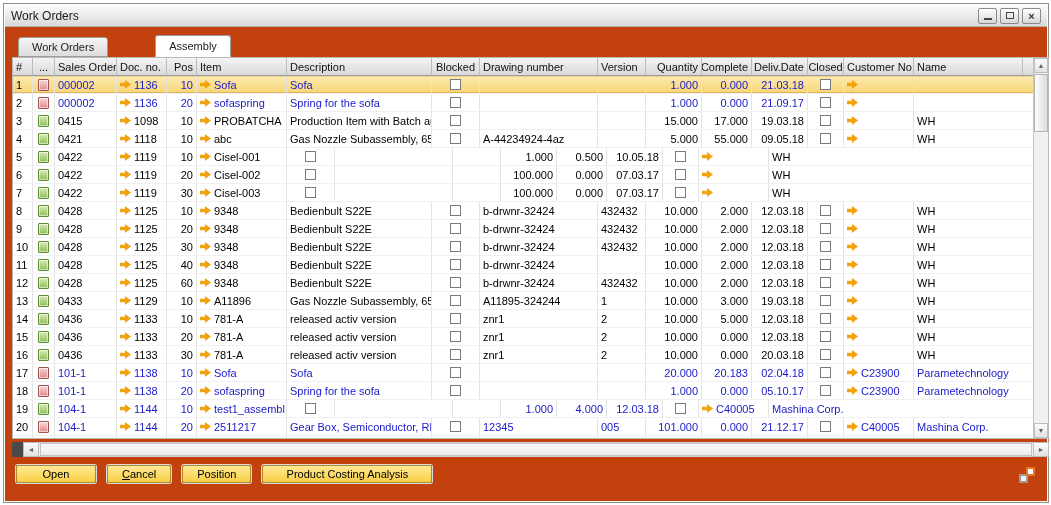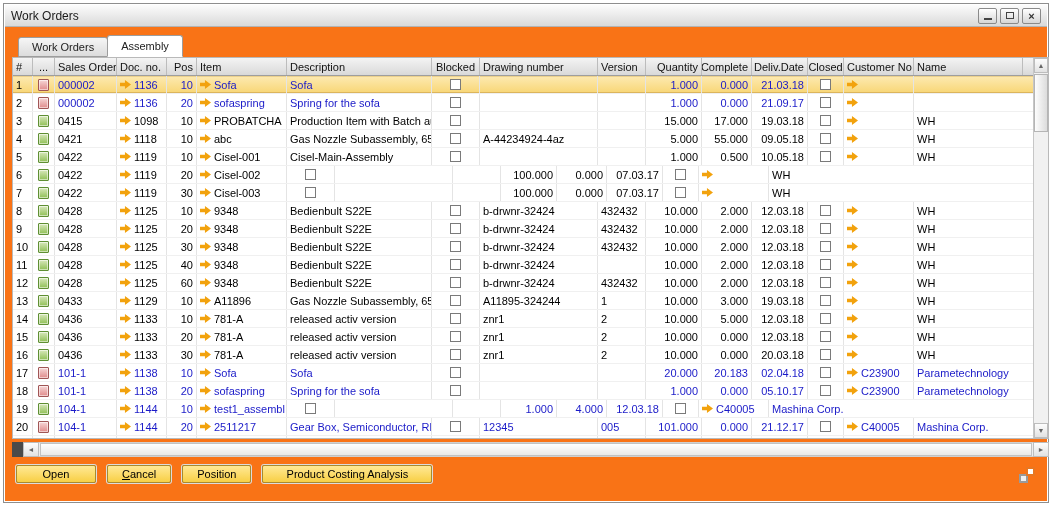--- a/index.html
+++ b/index.html
@@ -3,21 +3,21 @@
 <meta charset="utf-8">
 <style>
   html,body{margin:0;padding:0;}
   body{
     width:1051px;height:505px;background:#ffffff;
     font-family:"Liberation Sans", sans-serif;font-size:11px;color:#000;
     position:relative;overflow:hidden;
   }
   .window{
     position:absolute;left:3px;top:3px;width:1044px;height:498px;
-    background:#f97316;border:1px solid #8e8e8e;
+    background:#c2410c;border:1px solid #8e8e8e;
     box-shadow:inset 0 0 0 1px #ffffff;
   }
   
   .titlebar{
     position:absolute;left:1px;top:1px;right:1px;height:22px;
     background:linear-gradient(#fcfcfc,#d9d9d9);
     border-bottom:1px solid #b3b3b3;
     display:flex;align-items:center;padding:0 6px;box-sizing:border-box;
   }
   .title{font-size:12px;color:#1a1a1a;}
@@ -32,21 +32,21 @@
   .glyph-close{font-size:11px;line-height:10px;color:#333;font-weight:bold;}
   
   .tabrow{position:absolute;left:14px;top:33px;height:20px;display:flex;align-items:flex-end;}
   .tab{
     height:18px;line-height:18px;padding:0 13px;margin-right:-1px;
     background:linear-gradient(#f6f6f6,#dcdcdc);
     border:1px solid #9d9d9d;border-radius:3px 3px 0 0;
     color:#222;cursor:default;position:relative;
   }
   .tab.active{
-    background:#ffffff;height:20px;line-height:20px;z-index:2;border-bottom-color:#ffffff;
+    background:#ffffff;height:20px;line-height:20px;z-index:2;border-bottom-color:#ffffff;margin-left:48px;
   }
   
   .tablewrap{
     position:absolute;left:8px;top:53px;width:1037px;height:382px;
     background:#ffffff;border:1px solid #b9b9b9;box-sizing:border-box;
   }
   .ghead{
     display:flex;height:17px;
     background:linear-gradient(#f4f4f4,#d9d9d9);
     border-bottom:1px solid #9e9e9e;width:1020px;
@@ -268,21 +268,20 @@
         </div>
         <div class="grow">
           <div class="cell c0">5</div>
           <div class="cell c1">
             <span class="ricon green"></span>
           </div>
           <div class="cell c2">0422</div>
           <div class="cell c3"><span class="larr"></span>1119</div>
           <div class="cell c4">10</div>
           <div class="cell c5"><span class="larr"></span>Cisel-001</div>
-          <div class="cell c6">Cisel-Main-Assembly</div>
           <div class="cell c7">
             <div class="cb"></div>
           </div>
           <div class="cell c8"></div>
           <div class="cell c9"></div>
           <div class="cell c10">1.000</div>
           <div class="cell c11">0.500</div>
           <div class="cell c12">10.05.18</div>
           <div class="cell c13">
             <div class="cb"></div>

